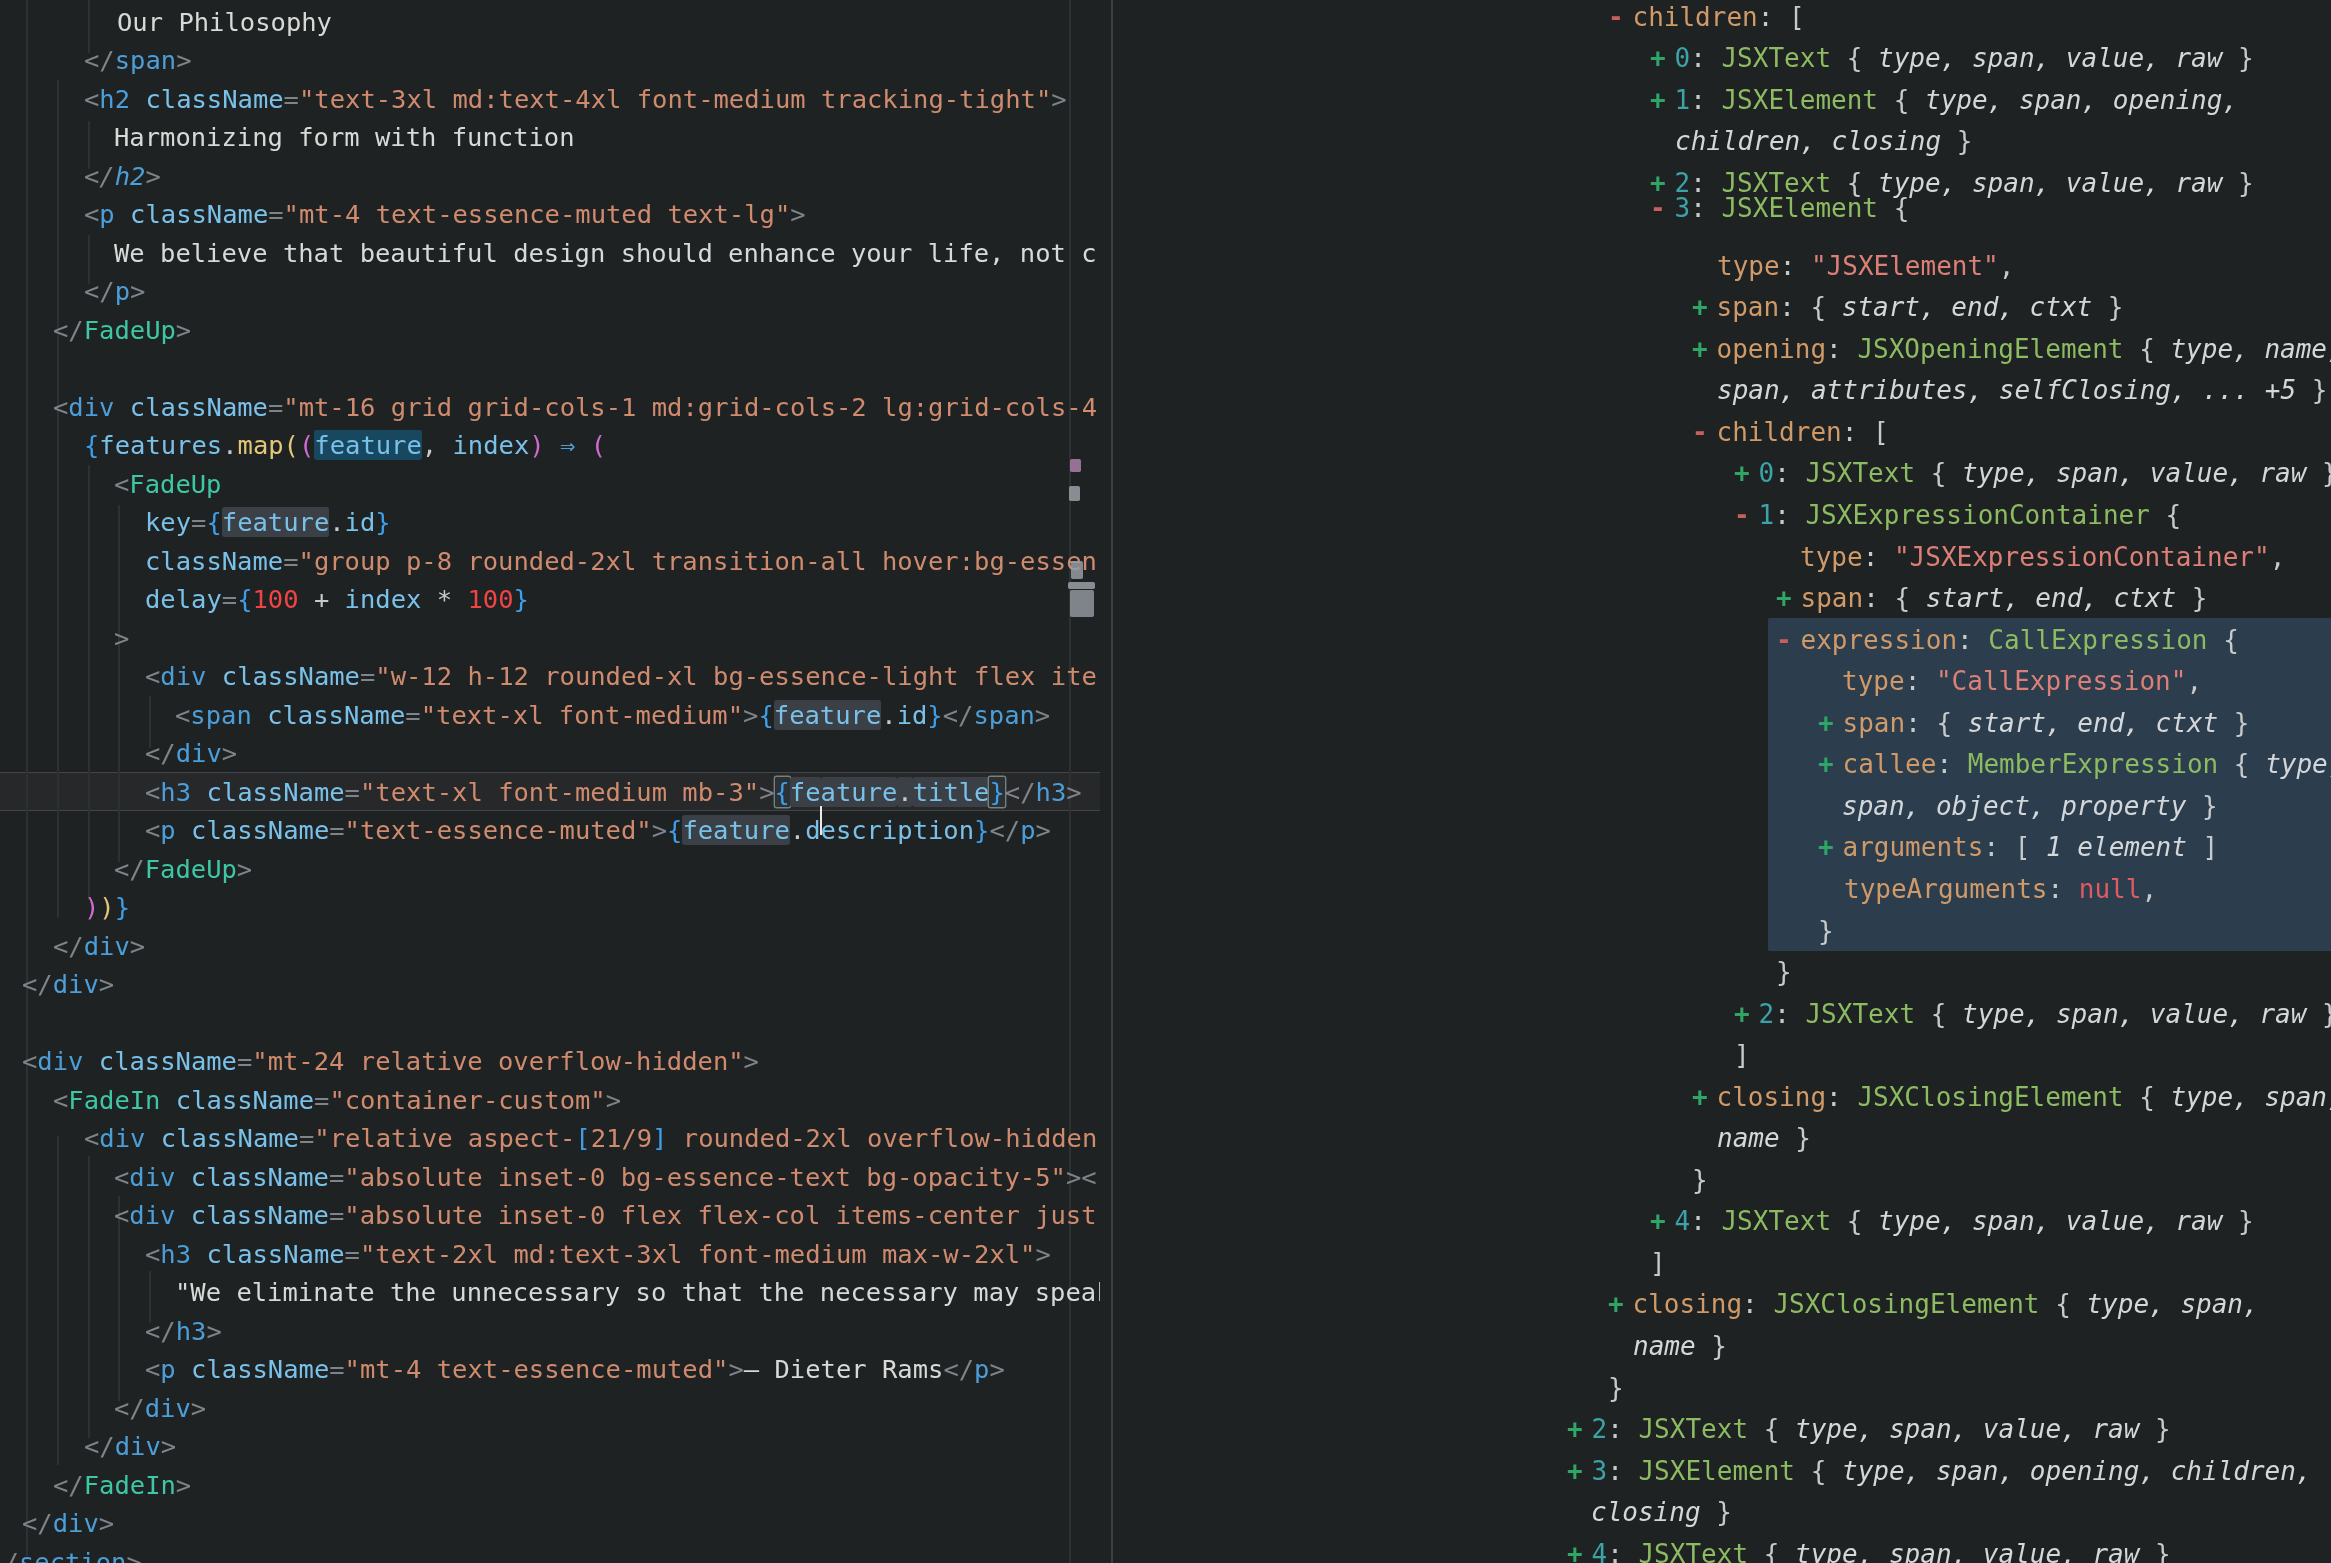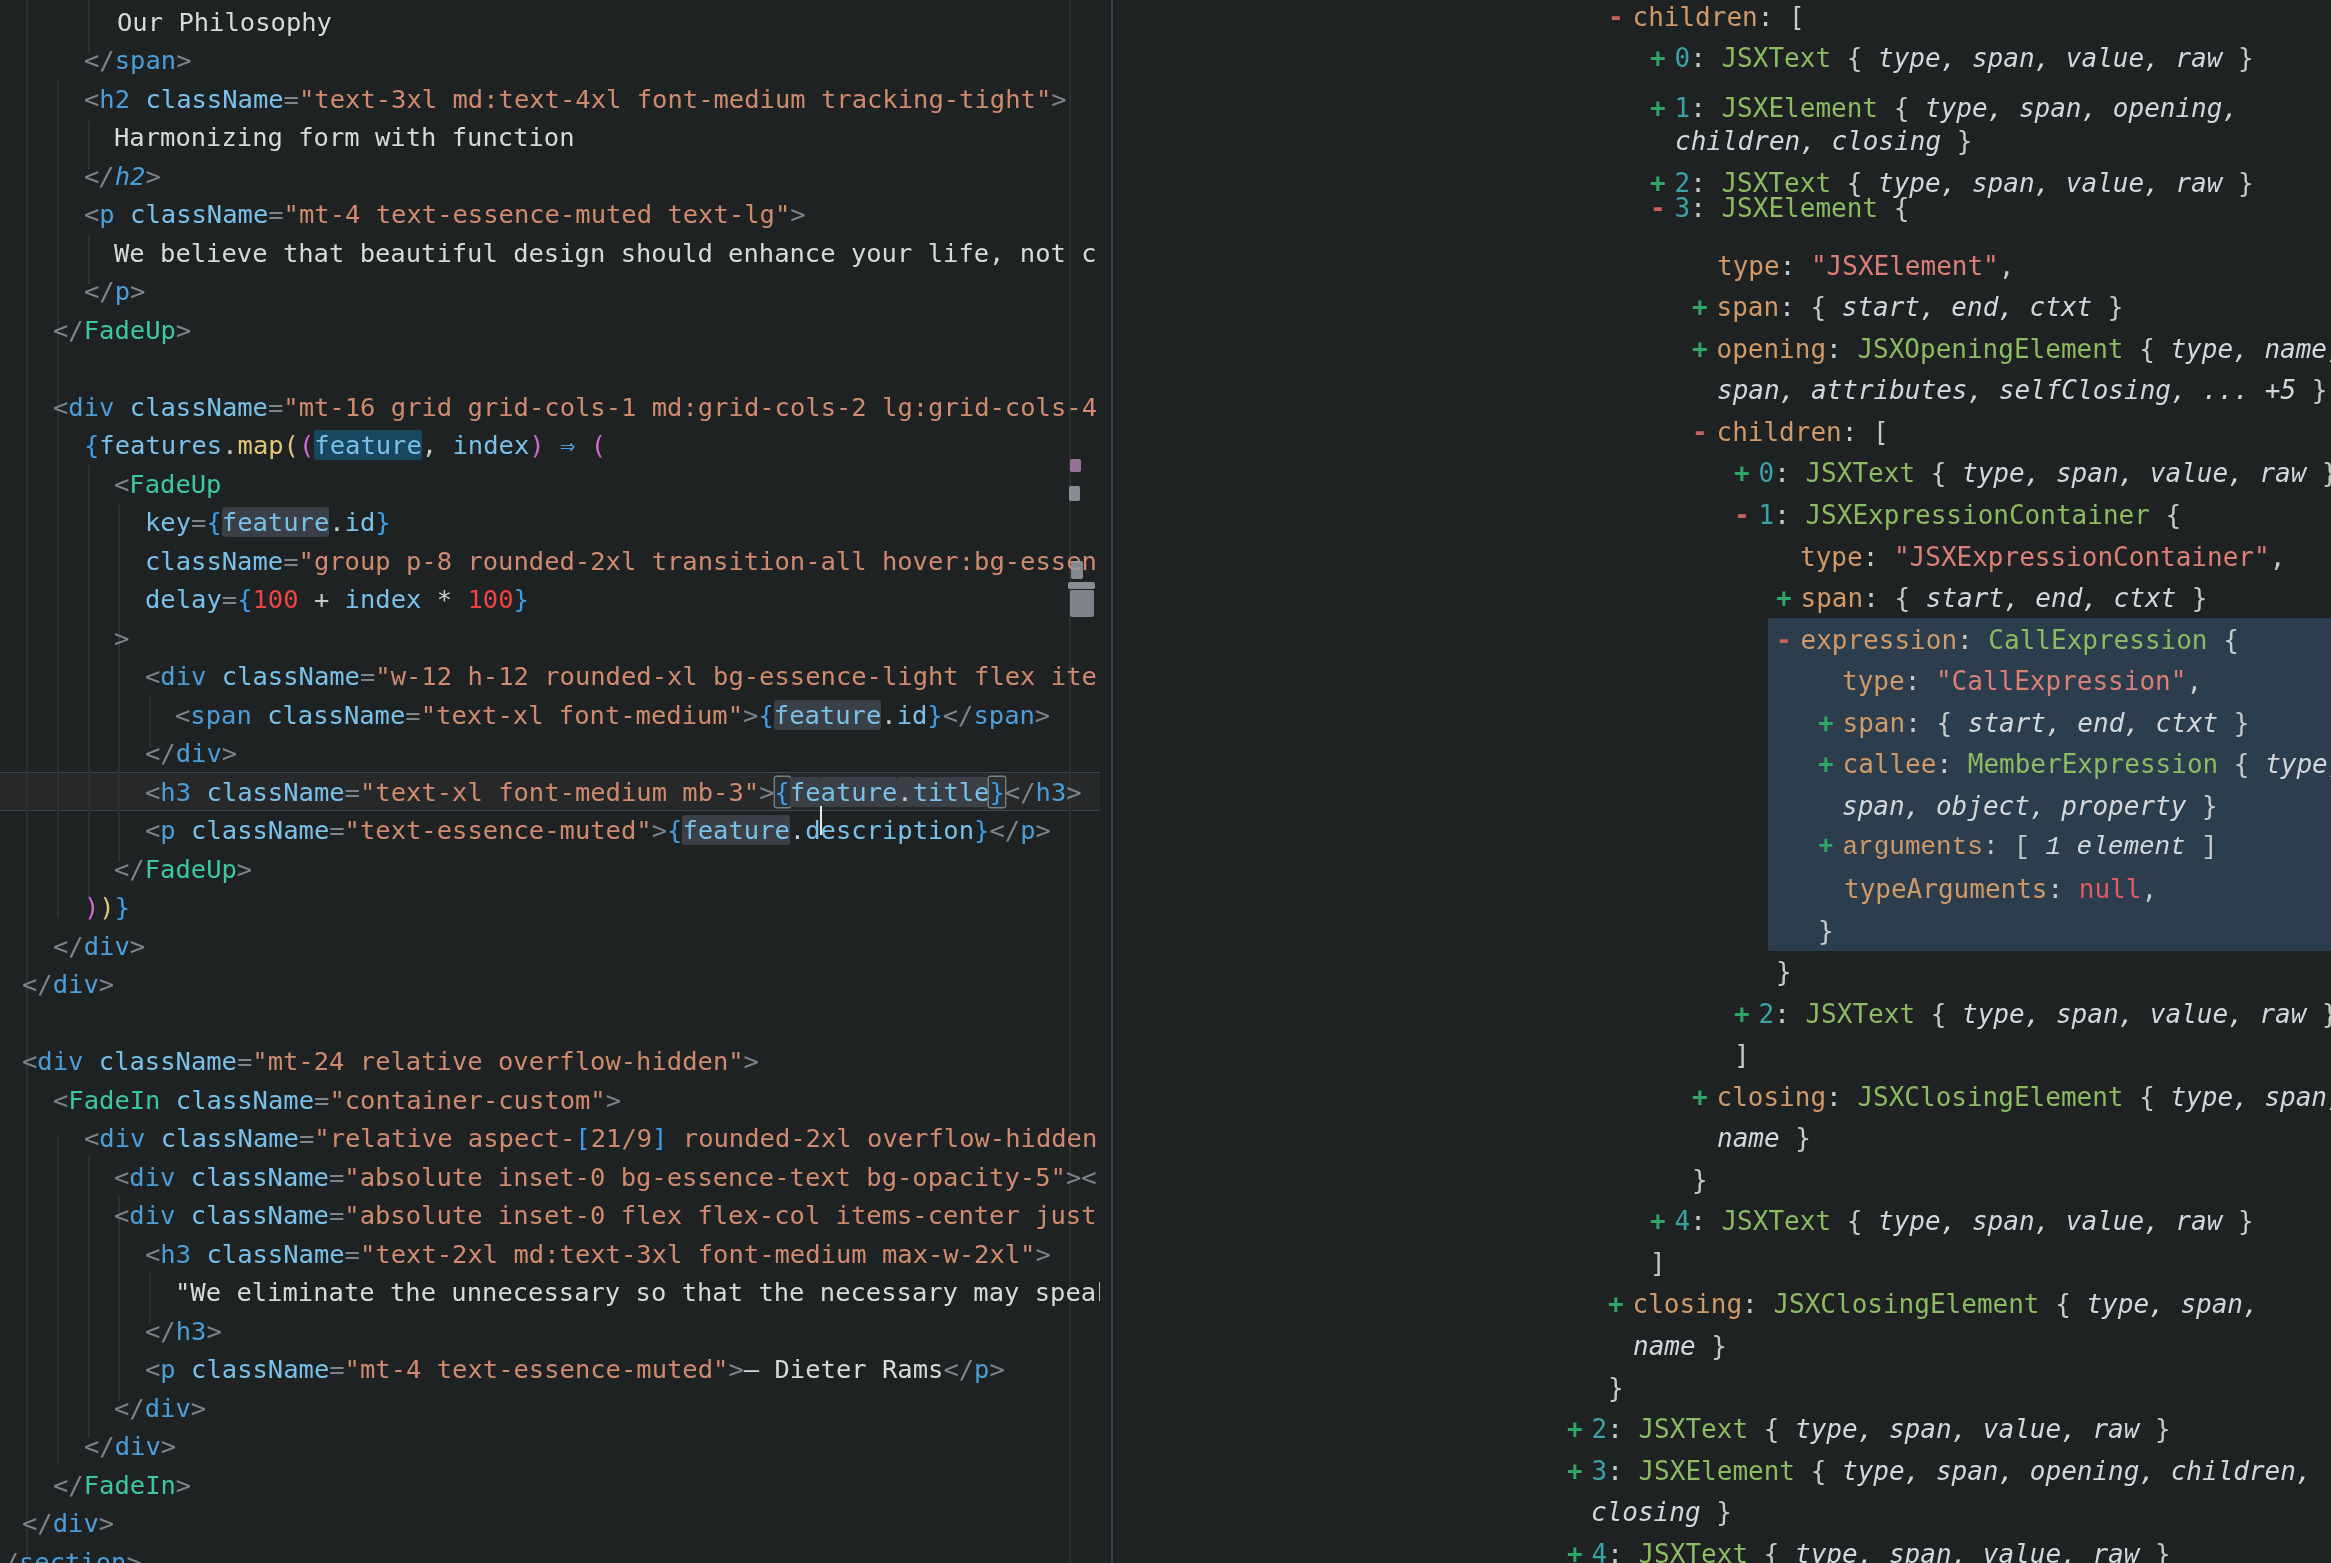--- a/index.html
+++ b/index.html
@@ -103,39 +103,39 @@
         <div class="mark" style="left: 1068px; top: 582px; width: 27px; height: 7.3px; background: rgb(154, 160, 166); opacity: 0.85;"></div>
         <div class="mark" style="left: 1070px; top: 590px; width: 23.6px; height: 27px; background: rgb(143, 149, 155); opacity: 0.85;"></div>
       </div>
   </div>
   <div id="divider"></div>
   <div id="ast-pane">
     <div id="ast-selection"></div>
     <div id="ast-rows">
         <div class="rw" style="top: -4.5px; left: 496px;"><span class="mk minus">-</span><span class="k">children</span><span class="P">: [</span></div>
         <div class="rw" style="top: 37px; left: 538px;"><span class="mk plus">+</span><span class="i">0</span><span class="P">: </span><span class="T">JSXText</span><span class="P"> { </span><span class="v">type, span, value, raw</span><span class="P"> }</span></div>
-        <div class="rw" style="top: 79px; left: 538px; margin-top: 8px;"><span class="mk plus">+</span><span class="i">1</span><span class="P">: </span><span class="T">JSXElement</span><span class="P"> { </span><span class="v">type, span, opening,</span></div>
+        <div class="rw" style="top: 79px; left: 538px;"><span class="mk plus">+</span><span class="i">1</span><span class="P">: </span><span class="T">JSXElement</span><span class="P"> { </span><span class="v">type, span, opening,</span></div>
         <div class="rw" style="top: 120px; left: 563px;"><span class="v">children, closing </span><span class="P">}</span></div>
         <div class="rw" style="top: 162px; left: 538px;"><span class="mk plus">+</span><span class="i">2</span><span class="P">: </span><span class="T">JSXText</span><span class="P"> { </span><span class="v">type, span, value, raw</span><span class="P"> }</span></div>
         <div class="rw" style="top: 187px; left: 538px;"><span class="mk minus">-</span><span class="i">3</span><span class="P">: </span><span class="T">JSXElement</span><span class="P"> {</span></div>
         <div class="rw" style="top: 245px; left: 605px;"><span class="k">type</span><span class="P">: </span><span class="S">"JSXElement"</span><span class="P">,</span></div>
         <div class="rw" style="top: 286px; left: 580px;"><span class="mk plus">+</span><span class="k">span</span><span class="P">: </span><span class="P">{ </span><span class="v">start, end, ctxt</span><span class="P"> }</span></div>
         <div class="rw" style="top: 328px; left: 580px;"><span class="mk plus">+</span><span class="k">opening</span><span class="P">: </span><span class="T">JSXOpeningElement</span><span class="P"> { </span><span class="v">type, name,</span></div>
         <div class="rw" style="top: 369px; left: 605px;"><span class="v">span, attributes, selfClosing, ... +5 </span><span class="P">}</span></div>
         <div class="rw" style="top: 411px; left: 580px;"><span class="mk minus">-</span><span class="k">children</span><span class="P">: [</span></div>
         <div class="rw" style="top: 452px; left: 622px;"><span class="mk plus">+</span><span class="i">0</span><span class="P">: </span><span class="T">JSXText</span><span class="P"> { </span><span class="v">type, span, value, raw</span><span class="P"> }</span></div>
         <div class="rw" style="top: 494px; left: 622px;"><span class="mk minus">-</span><span class="i">1</span><span class="P">: </span><span class="T">JSXExpressionContainer</span><span class="P"> {</span></div>
         <div class="rw" style="top: 536px; left: 688px;"><span class="k">type</span><span class="P">: </span><span class="S">"JSXExpressionContainer"</span><span class="P">,</span></div>
         <div class="rw" style="top: 577px; left: 664px;"><span class="mk plus">+</span><span class="k">span</span><span class="P">: </span><span class="P">{ </span><span class="v">start, end, ctxt</span><span class="P"> }</span></div>
         <div class="rw" style="top: 619px; left: 664px;"><span class="mk minus">-</span><span class="k">expression</span><span class="P">: </span><span class="T">CallExpression</span><span class="P"> {</span></div>
         <div class="rw" style="top: 660px; left: 730px;"><span class="k">type</span><span class="P">: </span><span class="S">"CallExpression"</span><span class="P">,</span></div>
         <div class="rw" style="top: 702px; left: 706px;"><span class="mk plus">+</span><span class="k">span</span><span class="P">: </span><span class="P">{ </span><span class="v">start, end, ctxt</span><span class="P"> }</span></div>
         <div class="rw" style="top: 743px; left: 706px;"><span class="mk plus">+</span><span class="k">callee</span><span class="P">: </span><span class="T">MemberExpression</span><span class="P"> { </span><span class="v">type,</span></div>
         <div class="rw" style="top: 785px; left: 730px;"><span class="v">span, object, property </span><span class="P">}</span></div>
-        <div class="rw" style="top: 826px; left: 706px; font-family: Liberation Mono, monospace;"><span class="mk plus">+</span><span class="k">arguments</span><span class="P">: </span><span class="P">[ </span><span class="v">1 element</span><span class="P"> ]</span></div>
+        <div class="rw" style="top: 826px; left: 706px;"><span class="mk plus">+</span><span class="k">arguments</span><span class="P">: </span><span class="P">[ </span><span class="v">1 element</span><span class="P"> ]</span></div>
         <div class="rw" style="top: 868px; left: 732px;"><span class="k">typeArguments</span><span class="P">: </span><span class="N">null</span><span class="P">,</span></div>
         <div class="rw" style="top: 910px; left: 706px;"><span class="P">}</span></div>
         <div class="rw" style="top: 951px; left: 664px;"><span class="P">}</span></div>
         <div class="rw" style="top: 993px; left: 622px;"><span class="mk plus">+</span><span class="i">2</span><span class="P">: </span><span class="T">JSXText</span><span class="P"> { </span><span class="v">type, span, value, raw</span><span class="P"> }</span></div>
         <div class="rw" style="top: 1034px; left: 622px;"><span class="P">]</span></div>
         <div class="rw" style="top: 1076px; left: 580px;"><span class="mk plus">+</span><span class="k">closing</span><span class="P">: </span><span class="T">JSXClosingElement</span><span class="P"> { </span><span class="v">type, span,</span></div>
         <div class="rw" style="top: 1117px; left: 605px;"><span class="v">name </span><span class="P">}</span></div>
         <div class="rw" style="top: 1159px; left: 580px;"><span class="P">}</span></div>
         <div class="rw" style="top: 1200px; left: 538px;"><span class="mk plus">+</span><span class="i">4</span><span class="P">: </span><span class="T">JSXText</span><span class="P"> { </span><span class="v">type, span, value, raw</span><span class="P"> }</span></div>
         <div class="rw" style="top: 1242px; left: 538px;"><span class="P">]</span></div>

